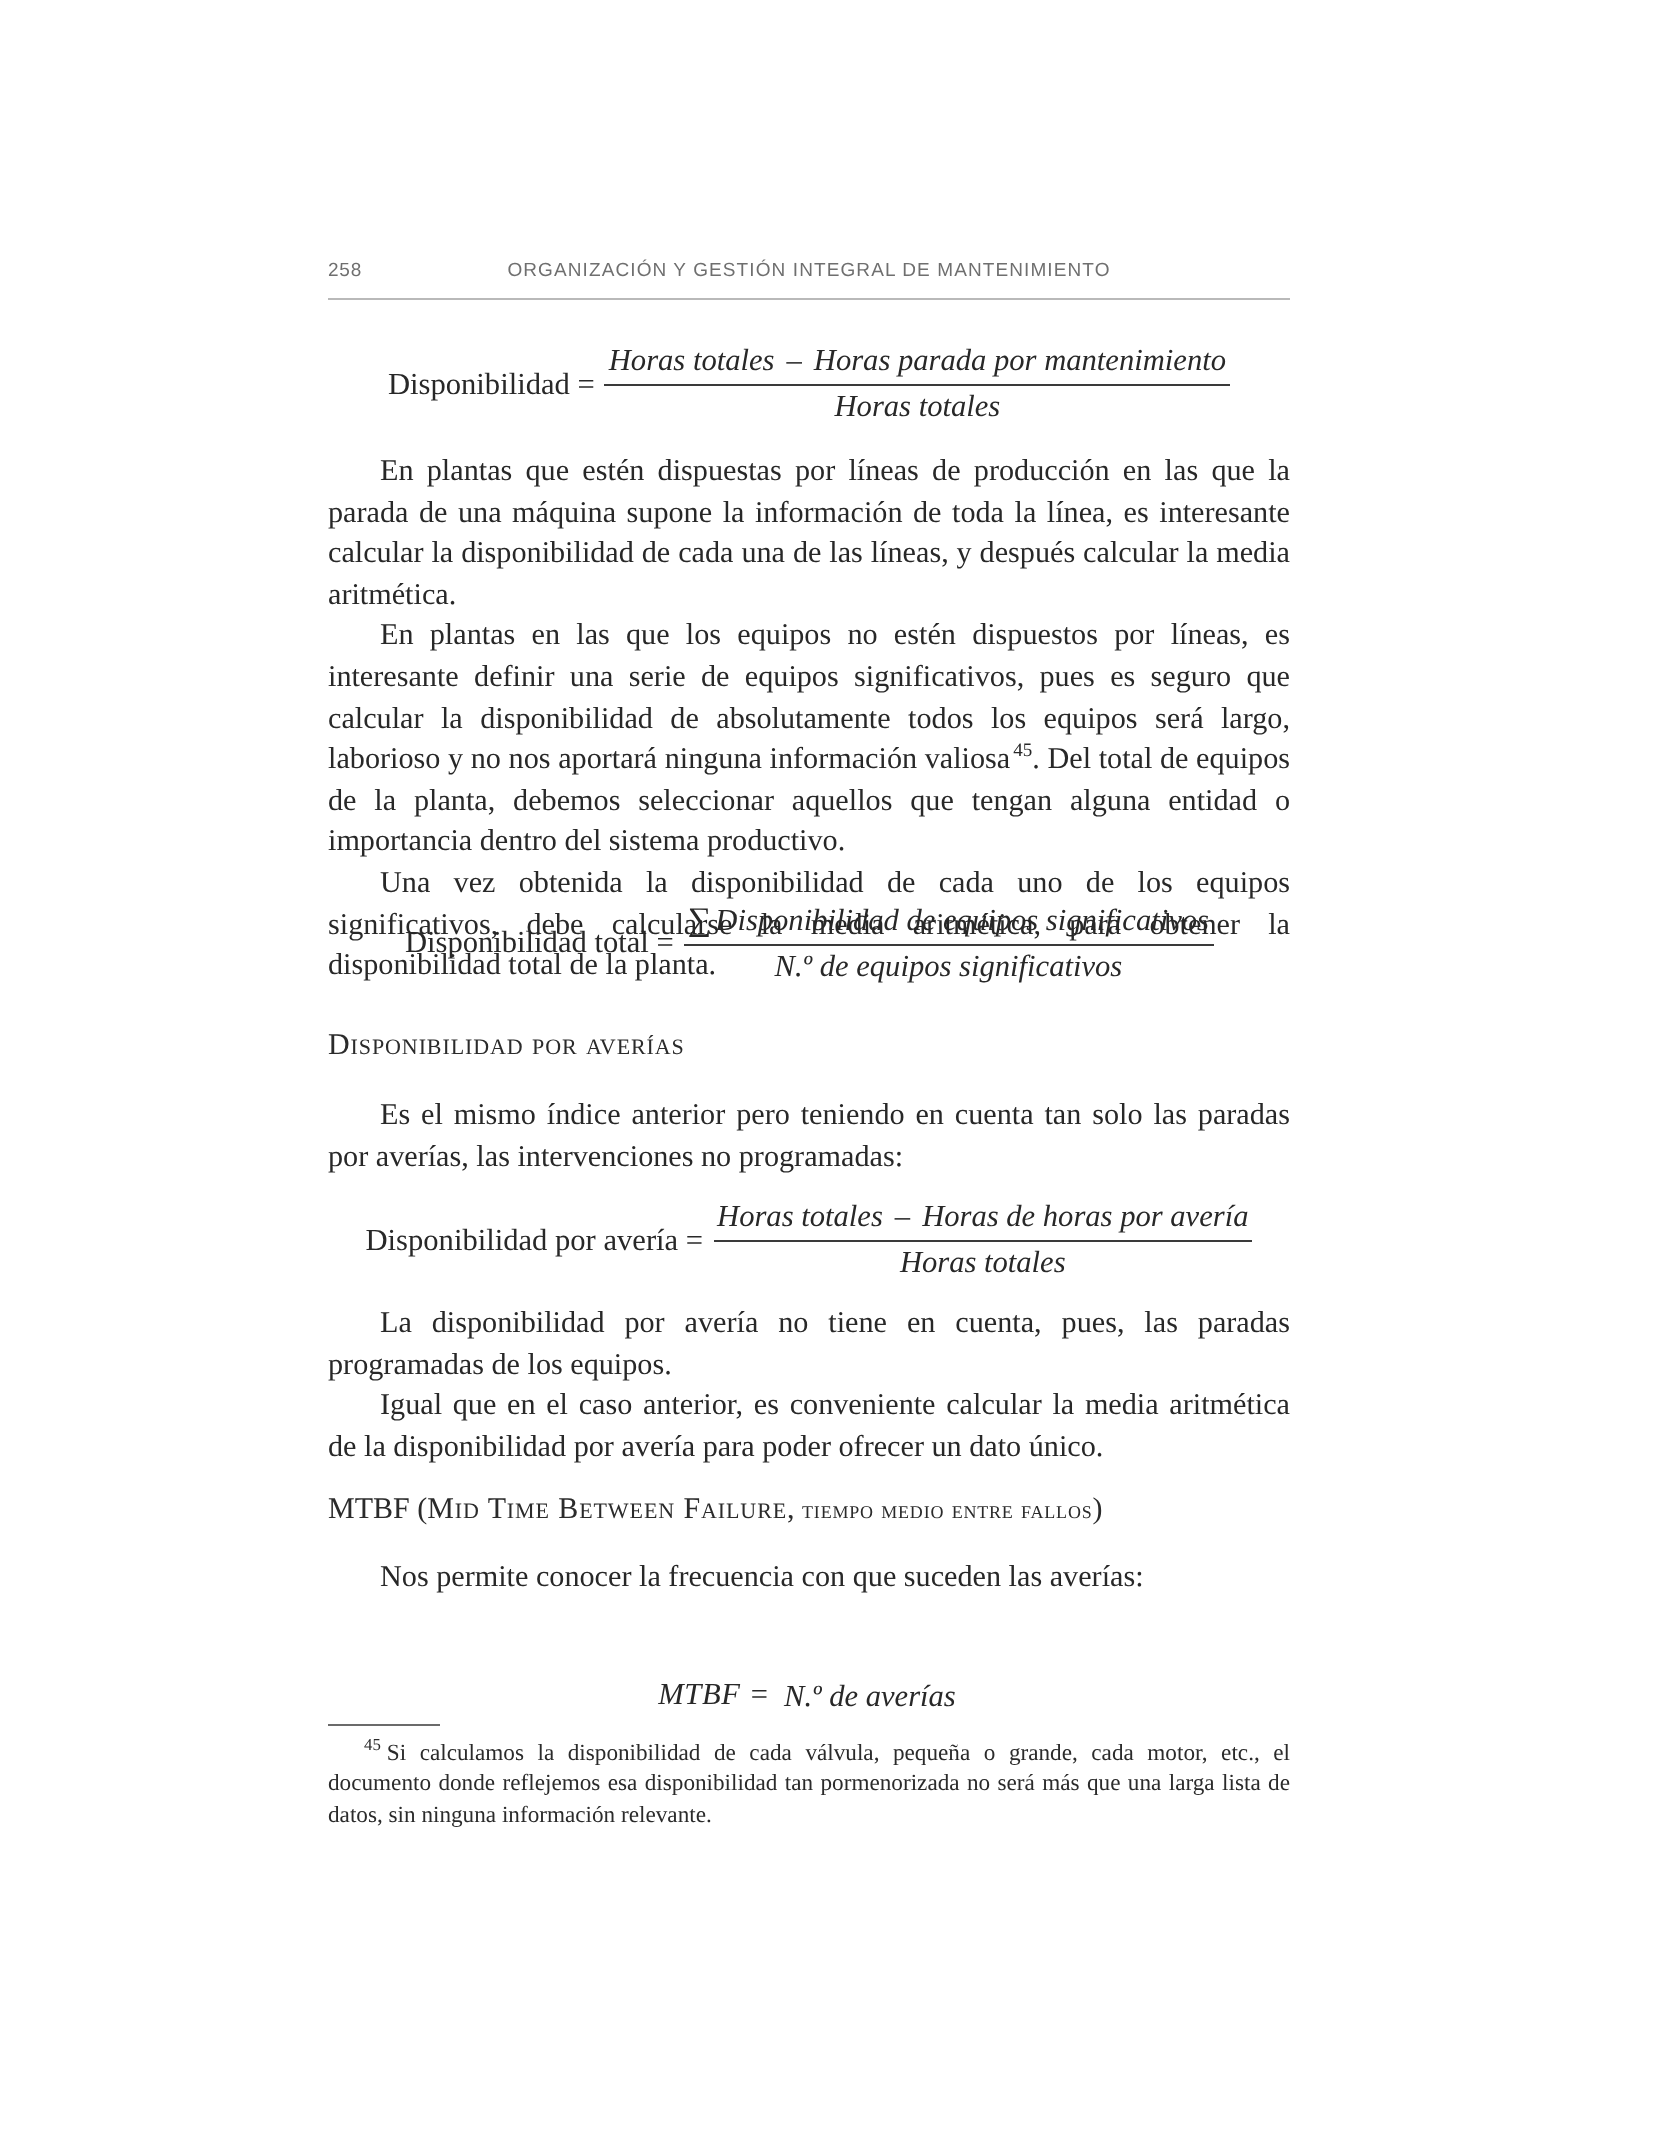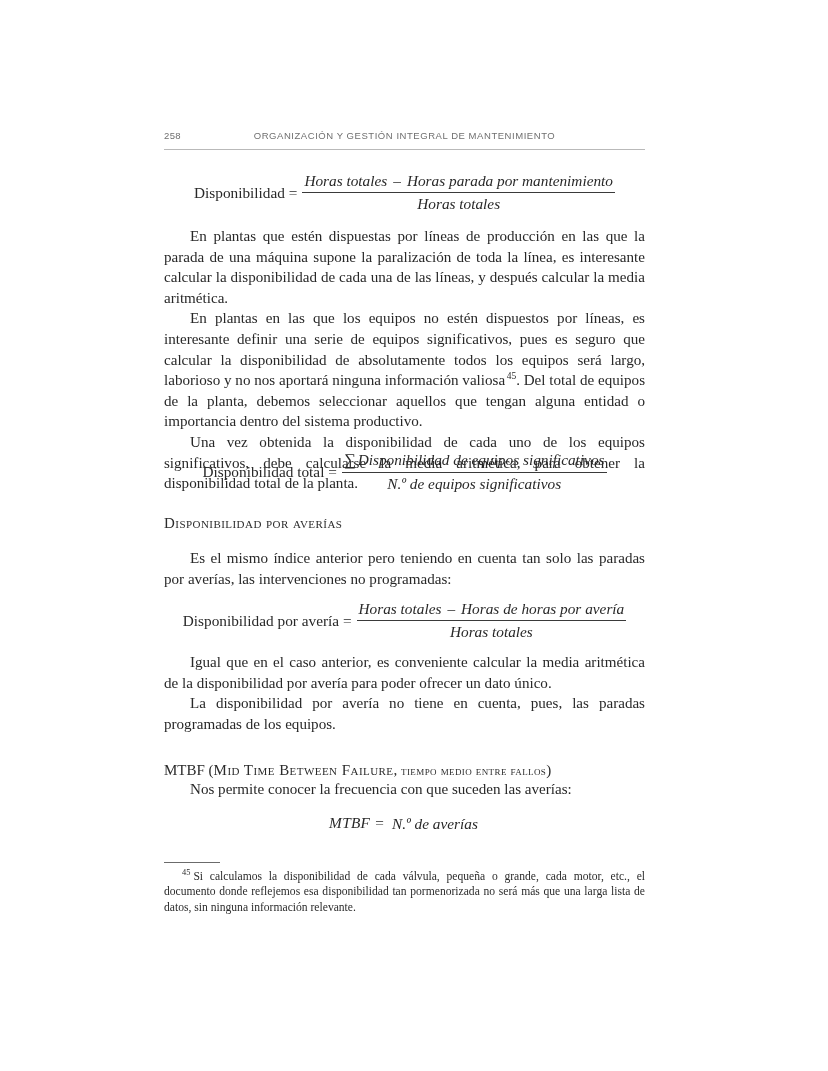--- a/index.html
+++ b/index.html
@@ -179,21 +179,21 @@
     <span class="lhs">Disponibilidad =</span>
     <span class="frac">
       <span class="num">
         <span>Horas totales</span><span class="sp"></span><span>–</span><span class="sp"></span><span>Horas parada por mantenimiento</span>
       </span>
       <span class="den">Horas totales</span>
     </span>
   </div>
 
   <div class="textblock" style="top:226px;">
-    <p>En plantas que estén dispuestas por líneas de producción en las que la parada de una máquina supone la paralización de toda la línea, es interesante calcular la disponibilidad de cada una de las líneas, y después calcular la media aritmética.</p>
+    <p>En plantas que estén dispuestas por líneas de producción en las que la parada de una máquina supone la información de toda la línea, es interesante calcular la disponibilidad de cada una de las líneas, y después calcular la media aritmética.</p>
     <p><span>En plantas en las que los equipos no estén dispuestos por líneas, es interesante definir una serie de equipos significativos, pues es seguro que calcular la disponibilidad de absolutamente todos los equipos será largo, laborioso y no nos aportará ninguna información valiosa</span><sup class="fn">45</sup><span>. Del total de equipos de la planta, debemos seleccionar aquellos que tengan alguna entidad o importancia dentro del sistema productivo.</span></p>
     <p>Una vez obtenida la disponibilidad de cada uno de los equipos significativos, debe calcularse la media aritmética, para obtener la disponibilidad total de la planta.</p>
   </div>
 
   <div class="formula" style="top:450px;">
     <span class="lhs">Disponibilidad total =</span>
     <span class="frac">
       <span class="num">
         <span class="sigma">∑</span><span>Disponibilidad de equipos significativos</span>
       </span>
@@ -213,33 +213,33 @@
     <span class="lhs">Disponibilidad por avería =</span>
     <span class="frac">
       <span class="num">
         <span>Horas totales</span><span class="sp"></span><span>–</span><span class="sp"></span><span>Horas de horas por avería</span>
       </span>
       <span class="den">Horas totales</span>
     </span>
   </div>
 
   <div class="textblock" style="top:652px;">
+    <p>La disponibilidad por avería no tiene en cuenta, pues, las paradas programadas de los equipos.</p>
     <p>Igual que en el caso anterior, es conveniente calcular la media aritmética de la disponibilidad por avería para poder ofrecer un dato único.</p>
-    <p>La disponibilidad por avería no tiene en cuenta, pues, las paradas programadas de los equipos.</p>
-  </div>
-
-  <div class="subhead" style="top:747px;margin-top:15px;">
+  </div>
+
+  <div class="subhead" style="top:747px;">
     <span>MTBF (</span><span class="sc">Mid Time Between Failure</span><span>, </span><span class="sc-small">tiempo medio entre fallos</span><span>)</span>
   </div>
 
   <div class="textblock" style="top:779px;">
     <p>Nos permite conocer la frecuencia con que suceden las averías:</p>
   </div>
 
-  <div class="formula" style="top:813px;">
+  <div class="formula" style="top:838px;">
     <span class="lhs ital">MTBF =</span>
     <span class="frac">
       <span class="den">N.º de averías</span>
     </span>
   </div>
 
   <div class="fn-rule"></div>
   <div class="footnote">
     <p><sup>45</sup><span>Si calculamos la disponibilidad de cada válvula, pequeña o grande, cada motor, etc., el documento donde reflejemos esa disponibilidad tan pormenorizada no será más que una larga lista de datos, sin ninguna información relevante.</span></p>
   </div>

